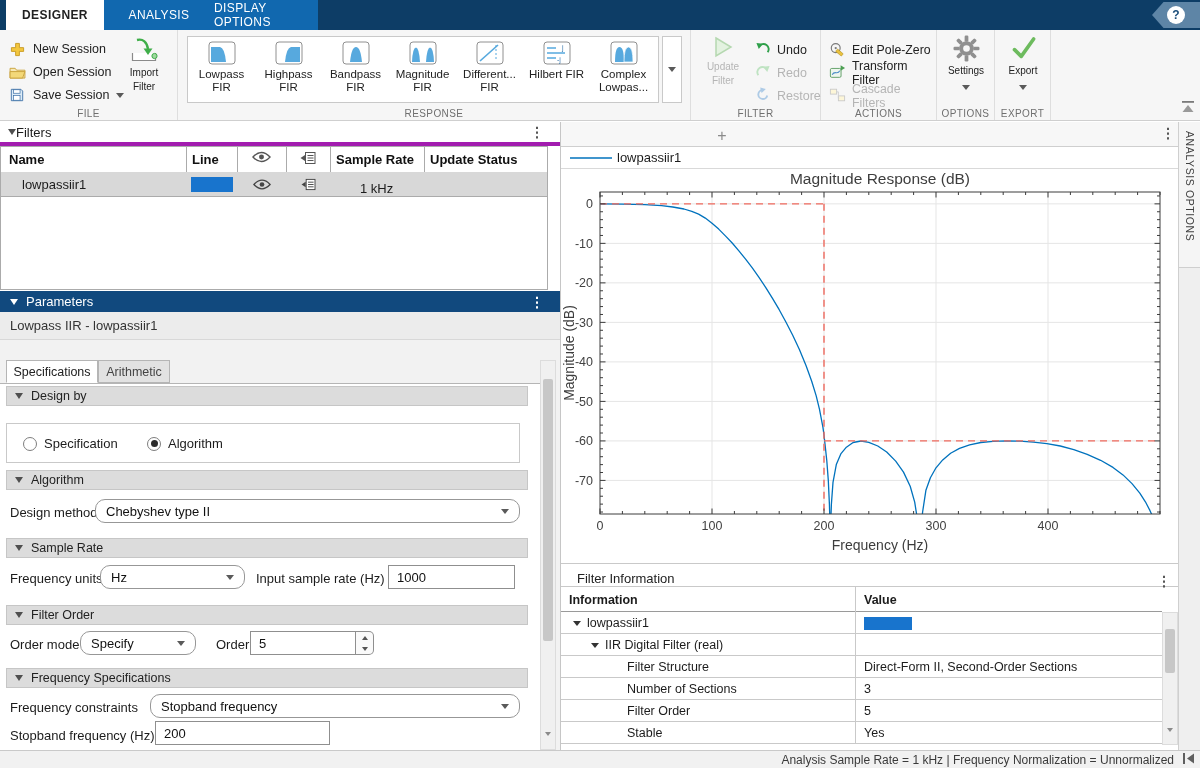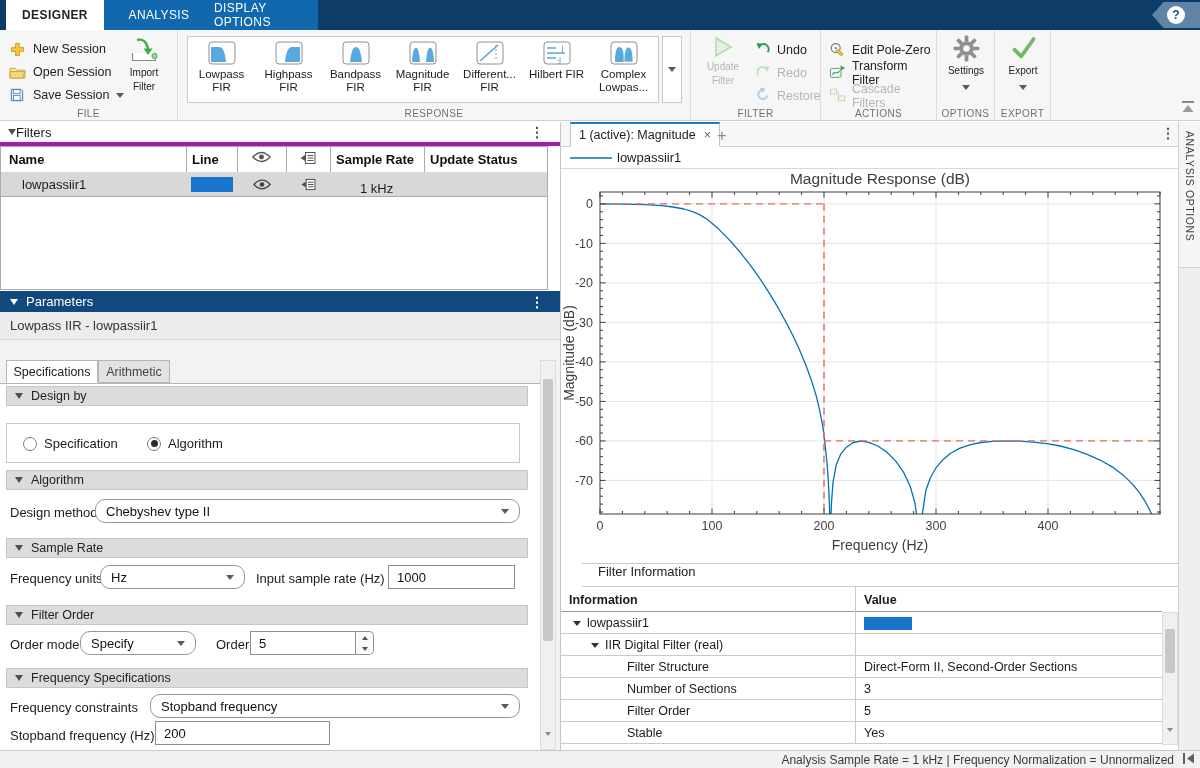--- a/index.html
+++ b/index.html
@@ -85,21 +85,21 @@
   
   .vdiv { left:560px; top:122px; width:1px; height:628px; background:#c6c6c6; }
   .plottabs { left:561px; top:122px; width:617px; height:25px; background:#f7f7f7; border-bottom:1px solid #cfcfcf; }
   .ptab-doc { position:absolute; left:9px; top:0; height:25px; padding:0 8px; background:#fff;
               border:1px solid #c3c3c3; border-top:2px solid #1a7dc5; border-bottom:1px solid #fff;
               display:flex; align-items:center; gap:8px; font-size:12.5px; color:#222; }
   .legendrow { left:561px; top:147px; width:617px; height:22px; background:#fff; border-bottom:1px solid #d9d9d9; display:flex; align-items:center; }
   .plotcard { left:561px; top:169px; width:617px; height:394px; background:#fff; }
 
   
-  .fi-head { left:582px; top:563px; width:617px; height:24px; background:#fff; border-bottom:1px solid #c9c9c9; display:flex; align-items:flex-start; padding-left:16px; font-size:13px; color:#222; }
+  .fi-head { left:561px; top:563px; width:617px; height:24px; background:#fff; border-bottom:1px solid #c9c9c9; display:flex; align-items:flex-end; padding-left:16px; font-size:13px; color:#222; }
   .fi-table { left:561px; top:587px; width:601px; height:158px; background:#fff; }
   .fi-row { position:absolute; left:0; width:601px; height:22px; border-bottom:1px solid #c9c9c9; font-size:12.5px; }
   .fi-cell-l { position:absolute; left:0; top:0; height:22px; width:294px; display:flex; align-items:center; }
   .fi-cell-v { position:absolute; left:294px; top:0; height:22px; width:307px; display:flex; align-items:center; padding-left:8px; border-left:1px solid #c9c9c9; }
   .fi-hdr { font-weight:bold; }
   .tri-s { width:0;height:0;border-left:4px solid transparent;border-right:4px solid transparent;border-top:5px solid #333; display:inline-block; }
 
   
   .rstrip { left:1178px; top:122px; width:22px; height:628px; background:#efefef; border-left:1px solid #cfcfcf; }
   .vtab { position:absolute; left:0; top:0; width:22px; height:146px; background:#f5f5f5; border-bottom:1px solid #cfcfcf;
@@ -488,24 +488,20 @@
   <div class="abs tin" style="left:155px;top:721px;width:175px;">200</div>
 
   <div class="abs scroll" style="left:540px;top:360px;width:16px;height:390px;">
     <div class="sarrow" style="top:4px;"><span class="sup" style="border-bottom-color:#8a8a8a;"></span></div>
     <div class="sthumb" style="top:18px;height:262px;"></div>
     <div class="sarrow" style="top:375px;"><span class="sdn" style="border-top-color:#8a8a8a;"></span></div>
   </div>
 
   <div class="abs vdiv"></div>
   <div class="abs plottabs">
-    <div class="ptab-doc">
-      <span>1 (active): Magnitude</span>
-      <span style="color:#666;">×</span>
-    </div>
     <div style="position:absolute;left:148px;top:3px;width:26px;height:21px;display:flex;align-items:center;justify-content:center;color:#8a8a8a;font-size:16px;">+</div>
     <span class="kebab" style="position:absolute;left:600px;top:6px;">⋮</span>
   </div>
   <div class="abs legendrow">
     <svg width="46" height="10" style="margin-left:7px;">
         <line x1="2" y1="5" x2="44" y2="5" stroke="#0072BD" stroke-width="1.4"></line>
       </svg>
     <span style="margin-left:3px;">lowpassiir1</span>
   </div>
   <div class="abs plotcard">

